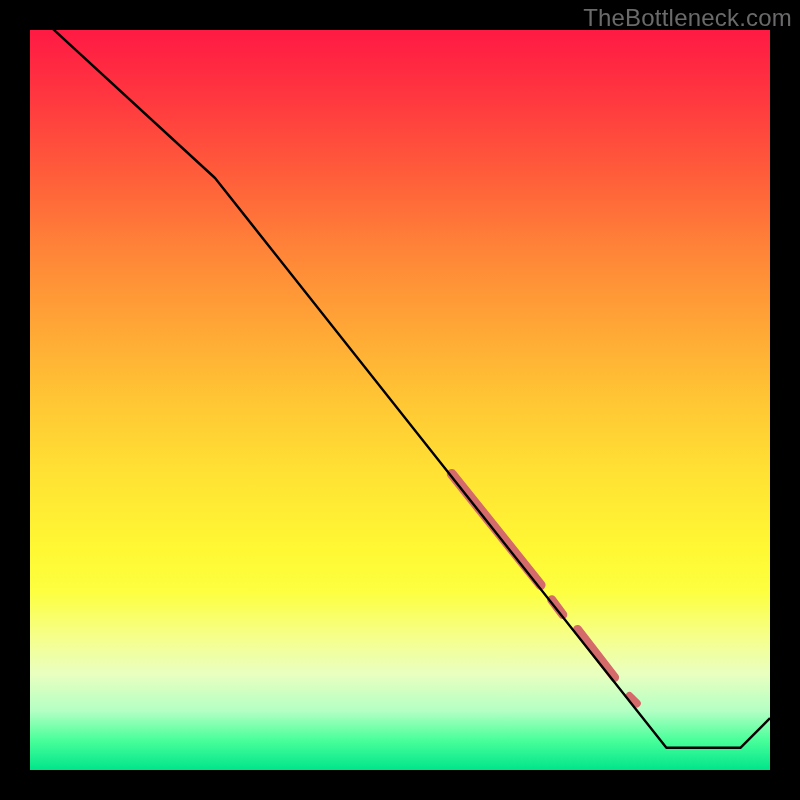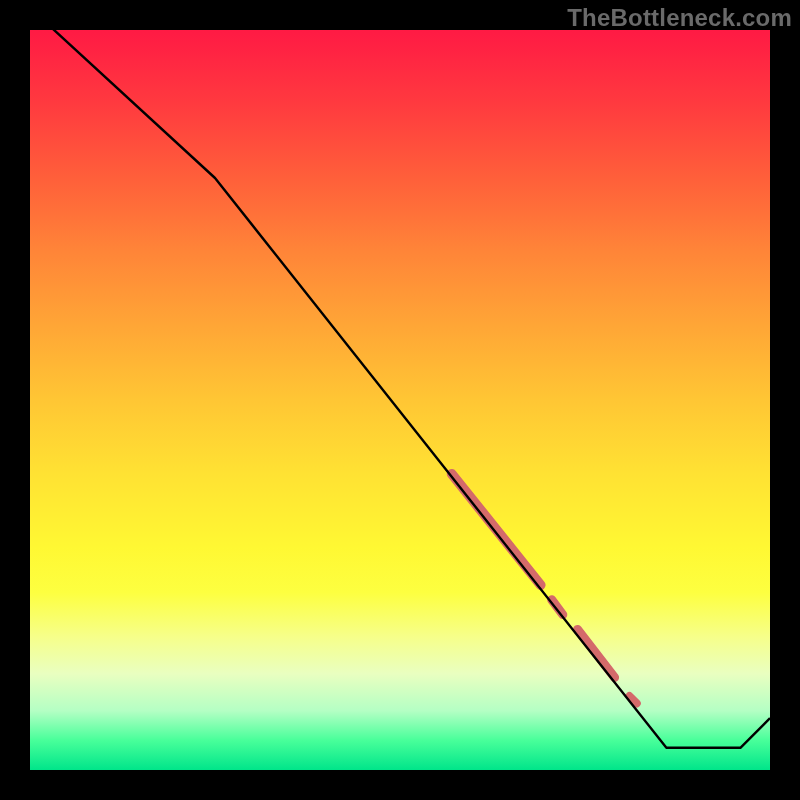--- a/index.html
+++ b/index.html
@@ -34,21 +34,21 @@
       #00e58a 100%
     );
   }
   .watermark {
     position: absolute;
     top: 4px;
     right: 8px;
     color: #6a6a6a;
     font-size: 24px;
     letter-spacing: 0.2px;
-    font-weight: 700;
+    font-weight: 400;
     user-select: none;
   }
   svg.overlay {
     position: absolute;
     left: 0;
     top: 0;
     pointer-events: none;
   }
 </style>
 </head>

